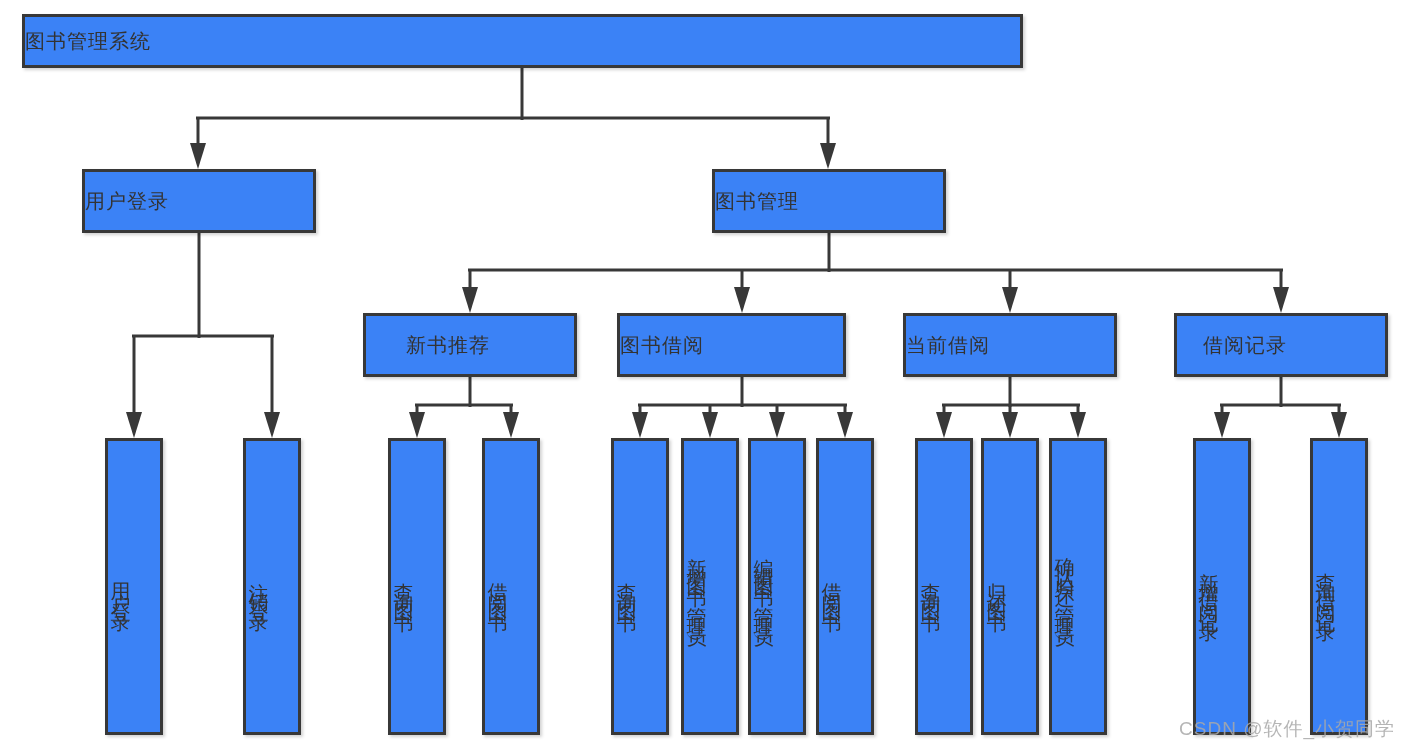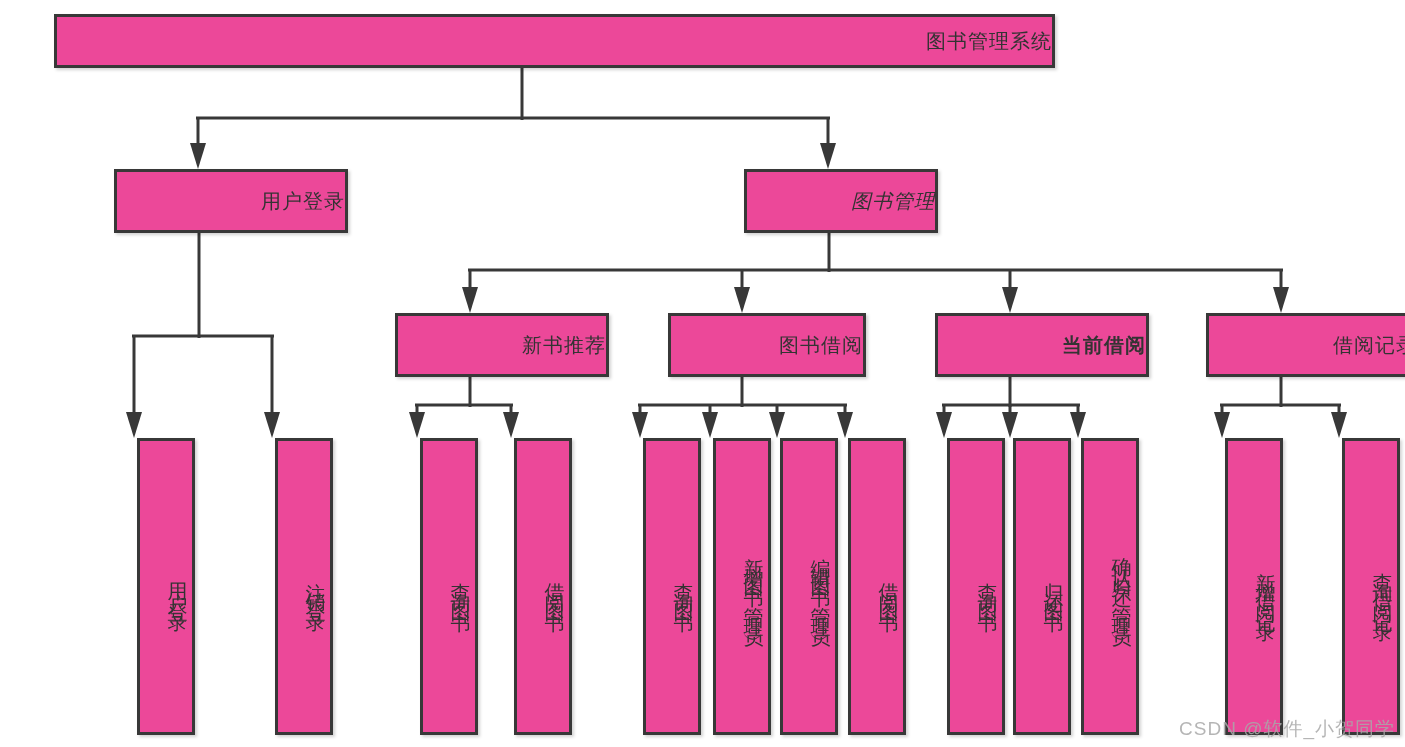--- a/index.html
+++ b/index.html
@@ -13,24 +13,23 @@
     width:1405px;height:747px;position:relative;overflow:hidden;
     background:var(--background);
     font-family:"Liberation Sans","DejaVu Sans",sans-serif;
     color:var(--text);
   }
   svg.connectors{position:absolute;left:0;top:0;z-index:1;}
   svg.connectors line{stroke:var(--line);stroke-width:3;}
   svg.connectors polygon{fill:var(--line);}
   .box{
     position:absolute;z-index:2;box-sizing:border-box;
-    background:#ec4899;border:3px solid var(--line);
-    display:flex;align-items:center;justify-content:flex-end;
+    background:#3b82f6;border:3px solid var(--line);
+    display:flex;align-items:center;justify-content:flex-start;
     box-shadow:2px 2px 3px rgba(0,0,0,0.18);
-    margin-left:32px;
   }
   .box span{font-size:20px;letter-spacing:1px;white-space:nowrap;}
   .h54{height:54px;top:14px;}
   .lvl2{top:169px;height:64px;}
   .lvl3{top:313px;height:64px;}
   .v{top:438px;height:297px;width:58px;}
   .v span{
     writing-mode:vertical-rl;text-orientation:upright;
     letter-spacing:10px;font-size:20px;white-space:nowrap;
     max-height:285px;
@@ -106,31 +105,31 @@
     <polygon points="1331,412 1347,412 1339,438"></polygon>
 </svg>
 
 <div class="box h54" style="left:22px;width:1001px;">
   <span>图书管理系统</span>
 </div>
 
 <div class="box lvl2" style="left:82px;width:234px;">
   <span>用户登录</span>
 </div>
-<div class="box lvl2" style="left:712px;width:194px;font-style:italic;">
+<div class="box lvl2" style="left:712px;width:234px;">
   <span>图书管理</span>
 </div>
 
-<div class="box lvl3" style="left:363px;width:214px;">
+<div class="box lvl3" style="left:363px;width:214px;padding-left:40px;">
   <span>新书推荐</span>
 </div>
-<div class="box lvl3" style="left:636px;width:198px;">
+<div class="box lvl3" style="left:617px;width:229px;">
   <span>图书借阅</span>
 </div>
-<div class="box lvl3" style="left:903px;width:214px;font-weight:bold;">
+<div class="box lvl3" style="left:903px;width:214px;">
   <span>当前借阅</span>
 </div>
 <div class="box lvl3" style="left:1174px;width:214px;padding-left:26px;">
   <span>借阅记录</span>
 </div>
 
 <div class="box v" style="left:105px;">
   <span>用户登录</span>
 </div>
 <div class="box v" style="left:243px;">

